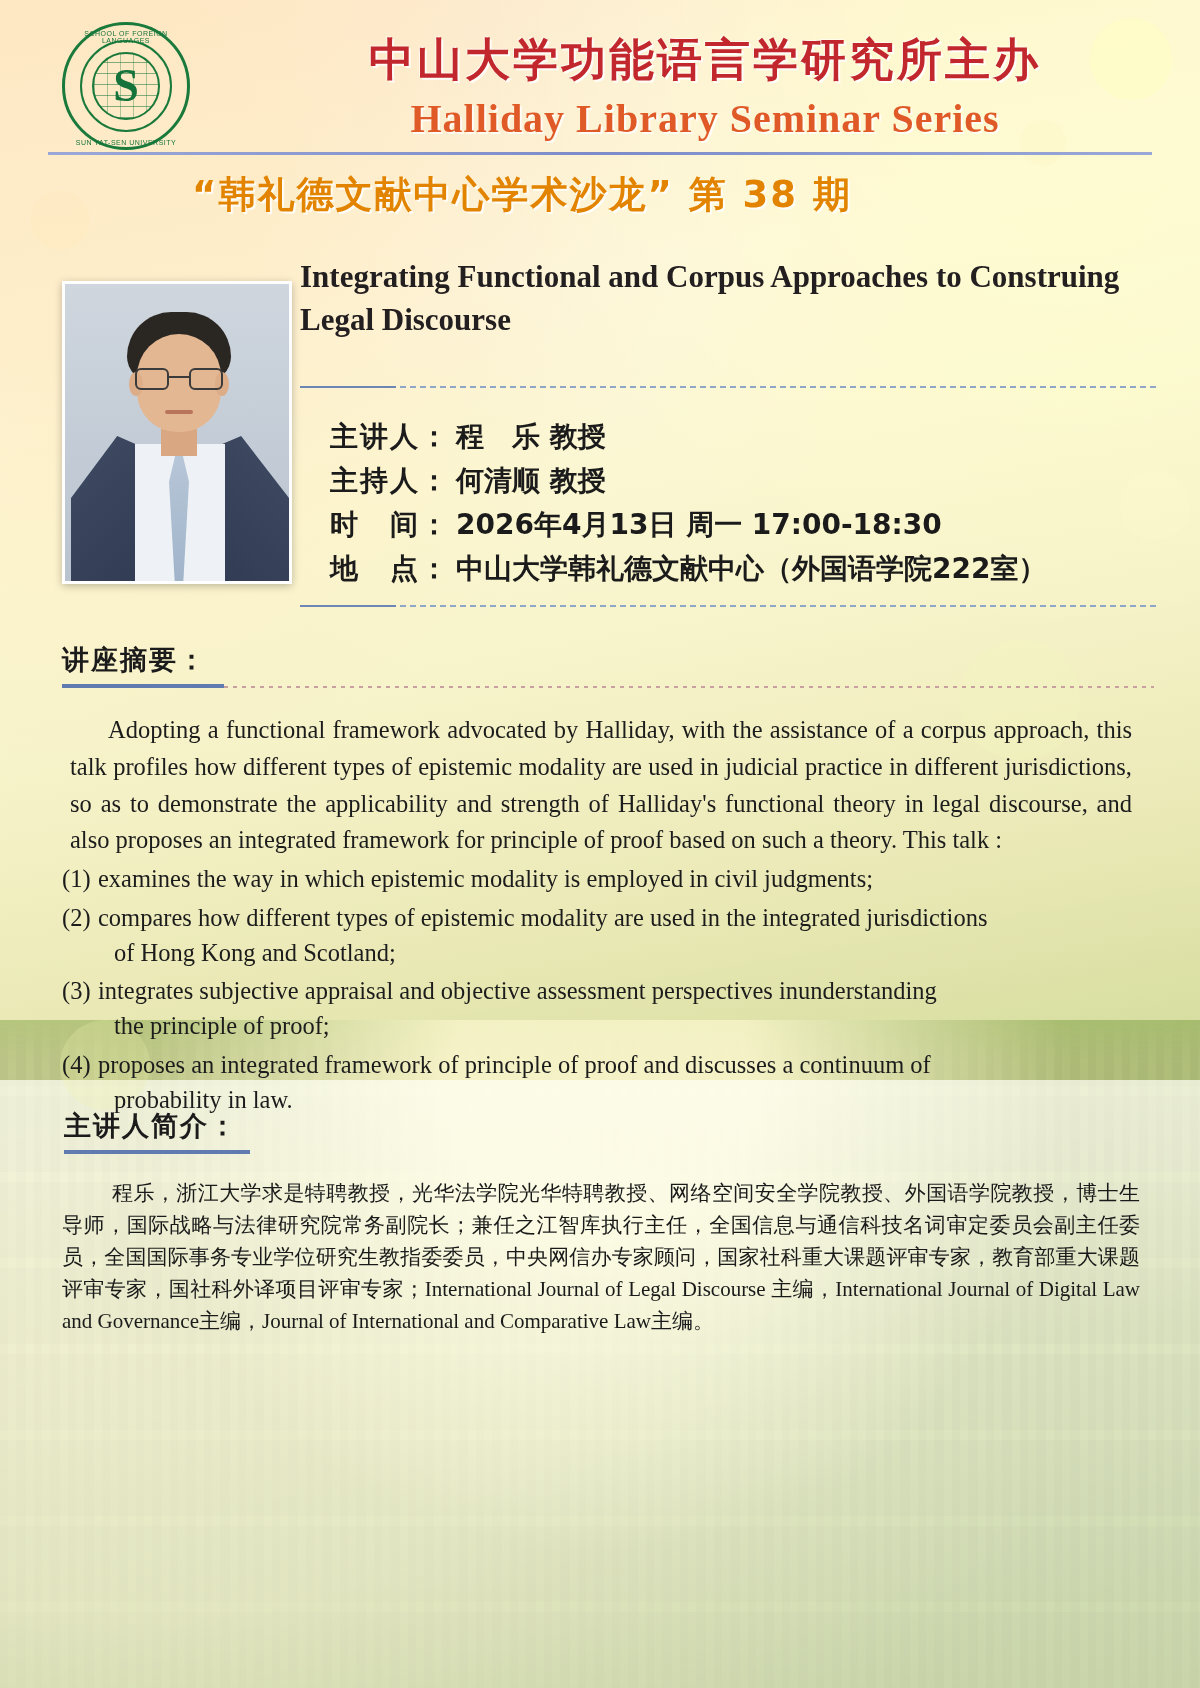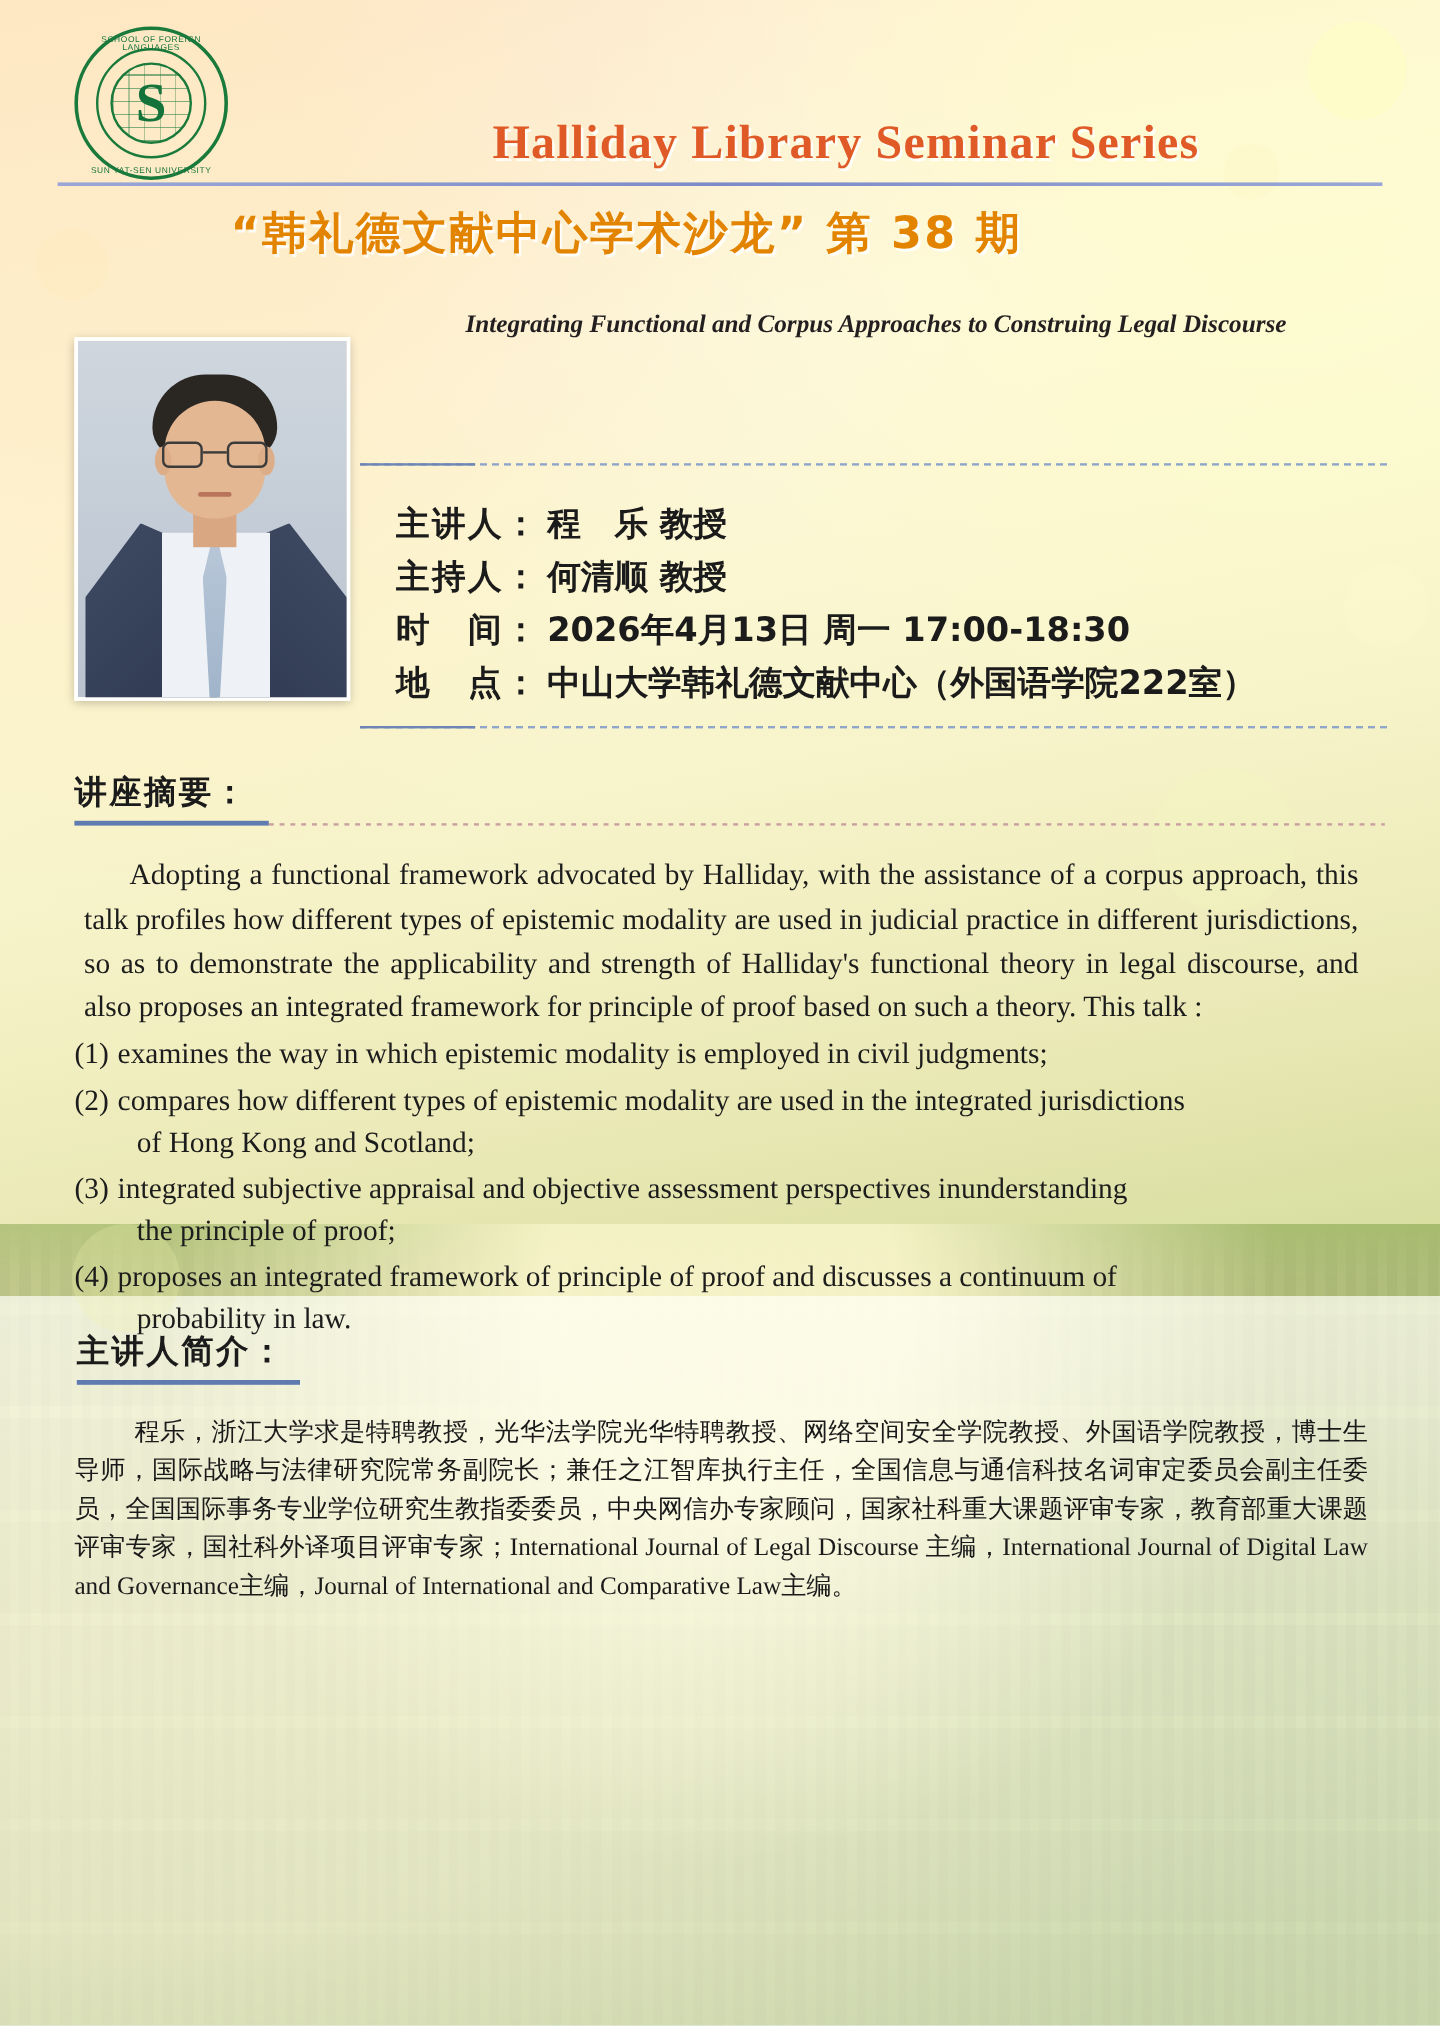--- a/index.html
+++ b/index.html
@@ -231,27 +231,25 @@
   .ph-suit-r {
     position:absolute; left:110px; top:152px; width:114px; height:155px;
     background: linear-gradient(225deg, #3f4a63, #2e3851);
     clip-path: polygon(0 18%, 58% 0, 100% 40%, 100% 100%, 0 100%);
   }
 
   #talk-title {
     position: absolute;
     left: 300px; top: 256px;
     width: 860px;
-    text-align: center;
-    font-family: "Liberation Serif", serif;
-    font-weight: bold;
-    font-size: 21px;
+    font-family: "Liberation Serif", serif;
+    font-weight: bold;
+    font-size: 31px;
     line-height: 1.38;
     color: #231f20;
-    font-style: italic;
   }
   .dotline {
     position: absolute;
     height: 2px;
     background-image: linear-gradient(to right, #8fa6c9 0 6px, rgba(0,0,0,0) 6px 10px);
     background-size: 10px 2px;
     background-repeat: repeat-x;
   }
   .dotline.solid-head:before {
     content: "";
@@ -381,20 +379,21 @@
 
     <div id="header">
       <div id="logo">
         <div class="logo-circle"></div>
         <div class="logo-circle inner"></div>
         <div class="logo-globe"></div>
         <div class="logo-s">S</div>
         <div class="logo-text-top">SCHOOL OF FOREIGN LANGUAGES</div>
         <div class="logo-text-bot">SUN YAT-SEN UNIVERSITY</div>
       </div>
+      <div id="title-cn">中山大学功能语言学研究所主办</div>
       <div id="title-en">Halliday Library Seminar Series</div>
       <div id="hrule"></div>
     </div>
 
     <div id="subtitle">“韩礼德文献中心学术沙龙” 第 38 期</div>
 
     <div id="photo">
       <div class="ph-suit-l"></div>
       <div class="ph-suit-r"></div>
       <div class="ph-shirt"></div>
@@ -441,21 +440,21 @@
       <div class="alist-item">
         <span class="alist-num">(2)</span>
         <span class="alist-txt">
           <span>compares how different types of epistemic modality are used in the integrated jurisdictions</span>
           <span class="cont">of Hong Kong and Scotland;</span>
         </span>
       </div>
       <div class="alist-item">
         <span class="alist-num">(3)</span>
         <span class="alist-txt">
-          <span>integrated subjective appraisal and objective assessment perspectives inunderstanding</span>
+          <span>integrates subjective appraisal and objective assessment perspectives inunderstanding</span>
           <span class="cont">the principle of proof;</span>
         </span>
       </div>
       <div class="alist-item">
         <span class="alist-num">(4)</span>
         <span class="alist-txt">
           <span>proposes an integrated framework of principle of proof and discusses a continuum of</span>
           <span class="cont">probability in law.</span>
         </span>
       </div>

